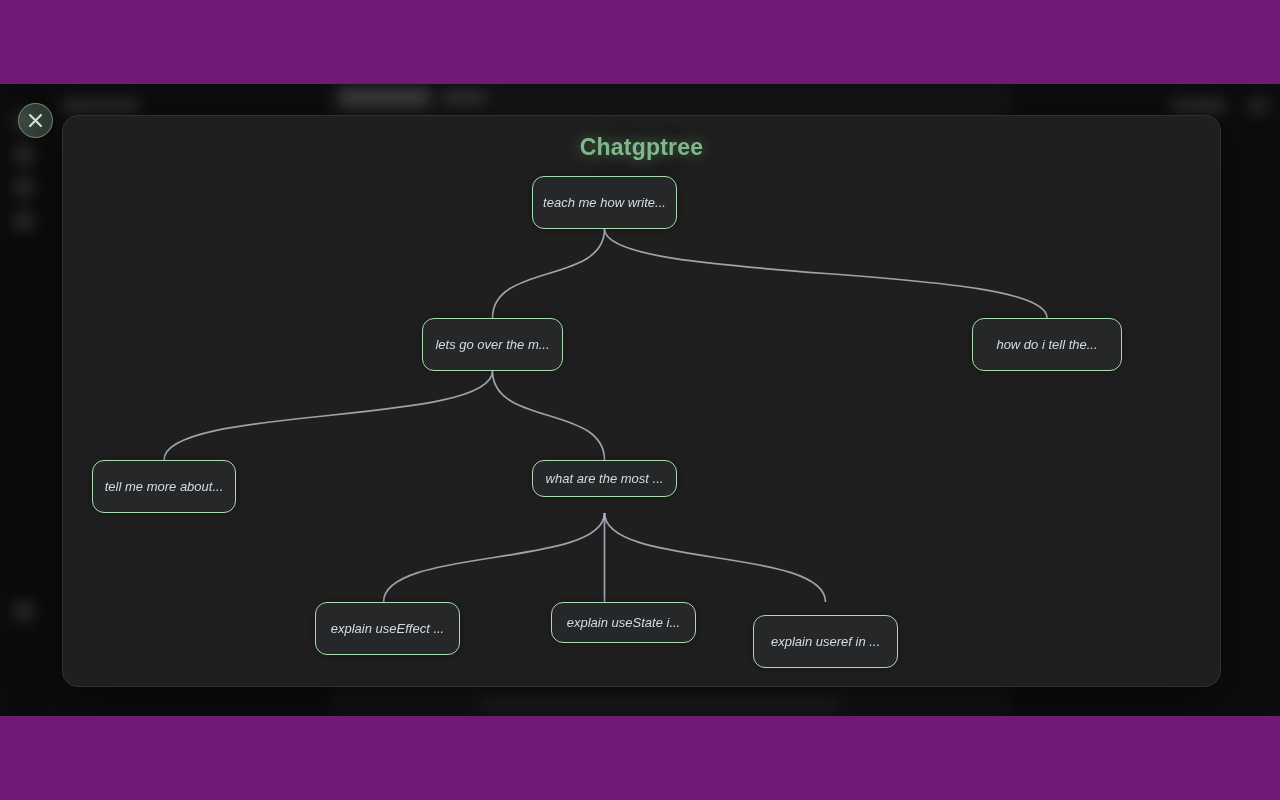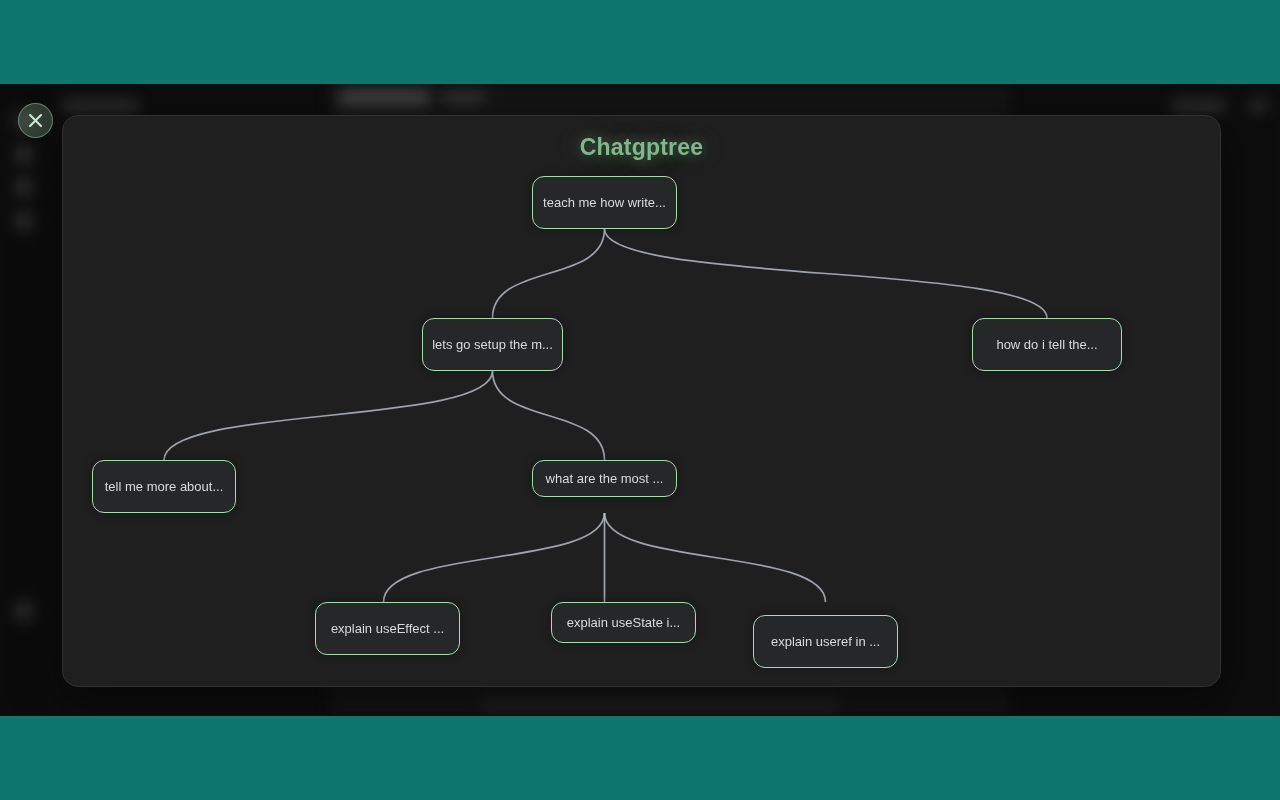--- a/index.html
+++ b/index.html
@@ -9,21 +9,21 @@
     height: 800px;
     overflow: hidden;
     background: #4a6b4f;
     font-family: "Liberation Sans", sans-serif;
   }
 
   #root {
     position: relative;
     width: 1280px;
     height: 800px;
-    background: #0f766e;
+    background: #701a75;
   }
 
   
   .app-window {
     position: absolute;
     left: 0;
     top: 84px;
     width: 1280px;
     height: 632px;
     background: #0d0d0d;
@@ -160,20 +160,21 @@
     display: flex;
     align-items: center;
     justify-content: center;
     color: #d7dbdd;
     font-size: 13px;
     line-height: 1;
     padding: 0 14px;
     white-space: nowrap;
     box-shadow: 0 0 10px rgba(0,0,0,0.35);
     cursor: pointer;
+    font-style: italic;
   }
 
   
   .close-btn {
     position: absolute;
     left: 18px;
     top: 103px;
     width: 33px;
     height: 33px;
     border-radius: 50%;
@@ -265,21 +266,21 @@
             <path d="M 541.5 397 C 541.5 452.18, 541.5 430.82, 541.5 486" class="edge-path"></path>
             <path d="M 541.5 397 C 541.5 452.18, 762.5 430.82, 762.5 486" class="edge-path"></path>
           </g>
       </svg>
 
       <div id="node-layer">
           <div class="node" style="left: 469px; top: 60px; width: 145px; height: 53px;">
             <span>teach me how write...</span>
           </div>
           <div class="node" style="left: 359px; top: 202px; width: 141px; height: 53px;">
-            <span>lets go setup the m...</span>
+            <span>lets go over the m...</span>
           </div>
           <div class="node" style="left: 909px; top: 202px; width: 150px; height: 53px;">
             <span>how do i tell the...</span>
           </div>
           <div class="node" style="left: 29px; top: 344px; width: 144px; height: 53px;">
             <span>tell me more about...</span>
           </div>
           <div class="node" style="left: 469px; top: 344px; width: 145px; height: 37px;">
             <span>what are the most ...</span>
           </div>

